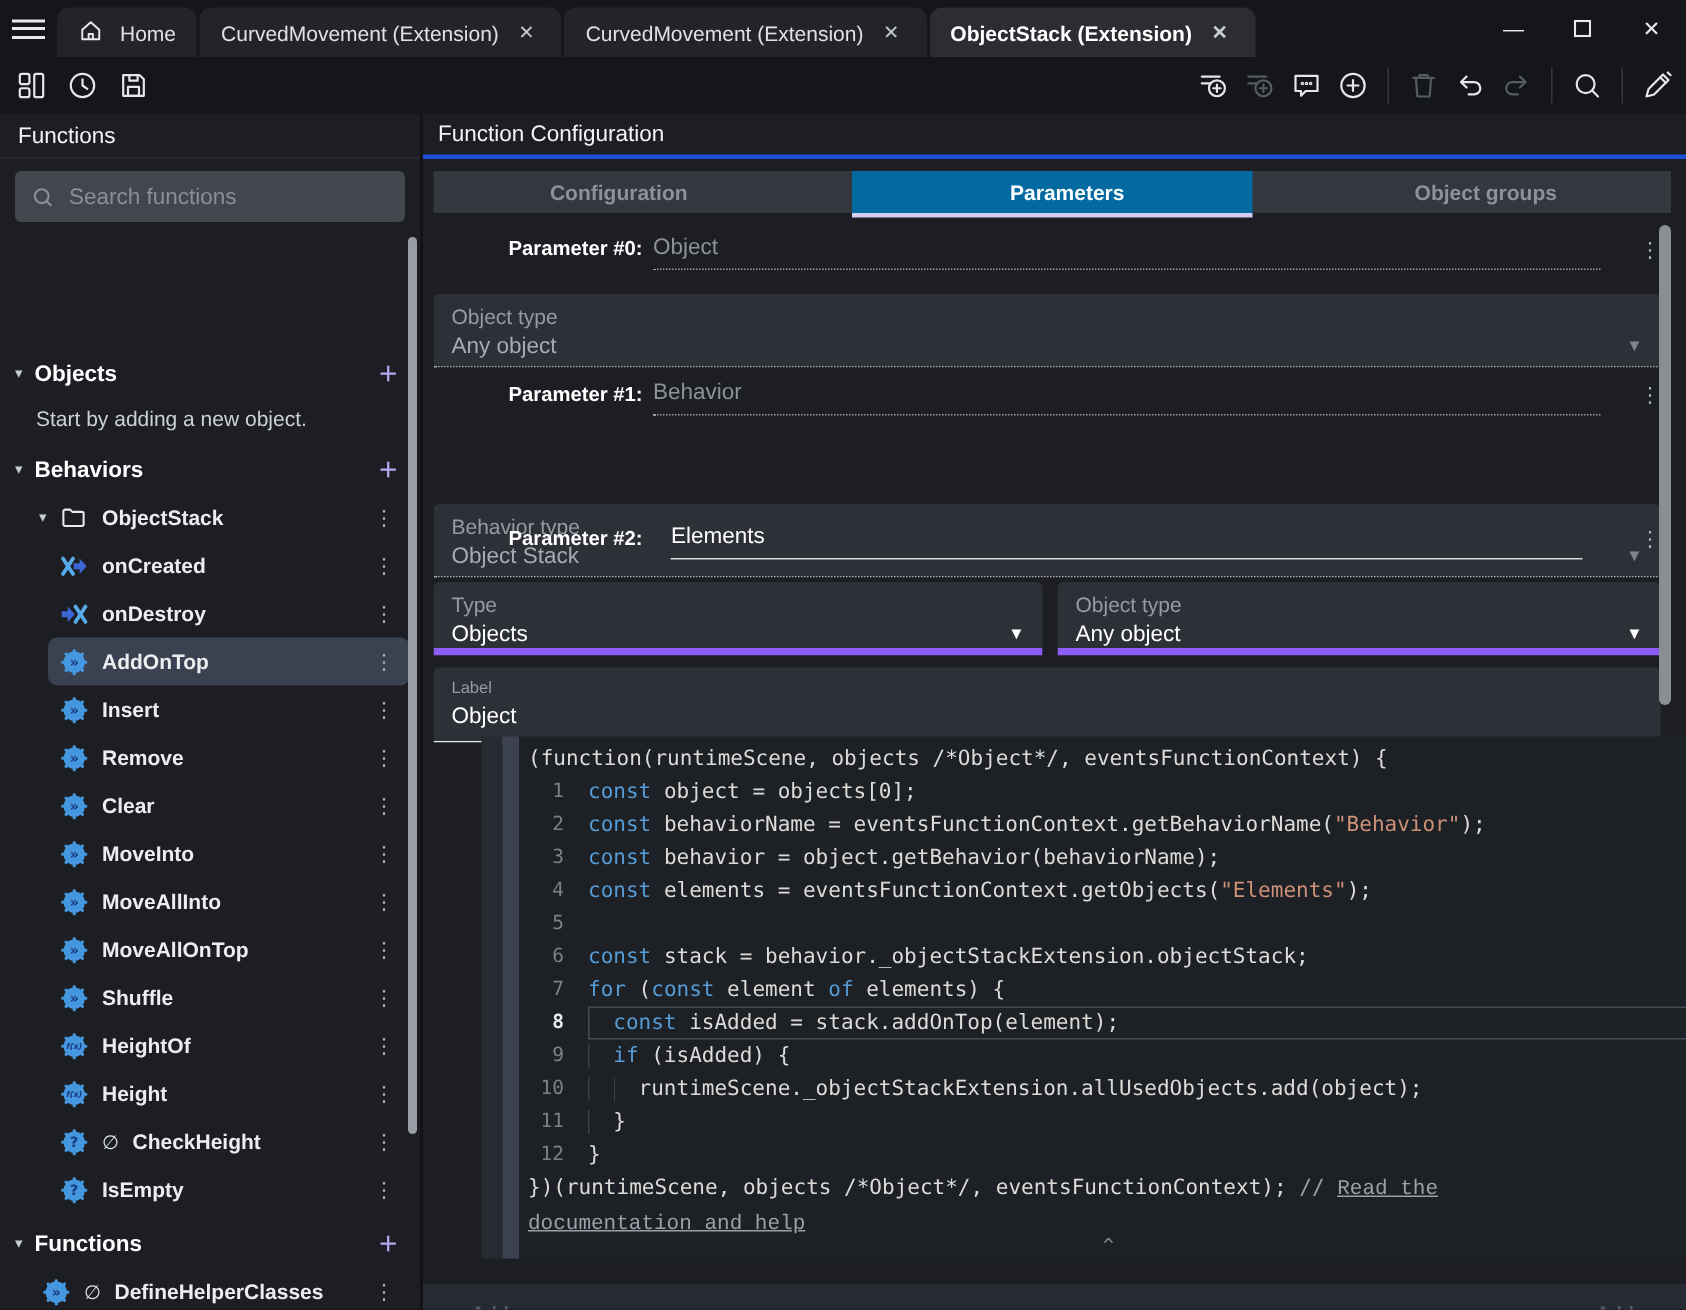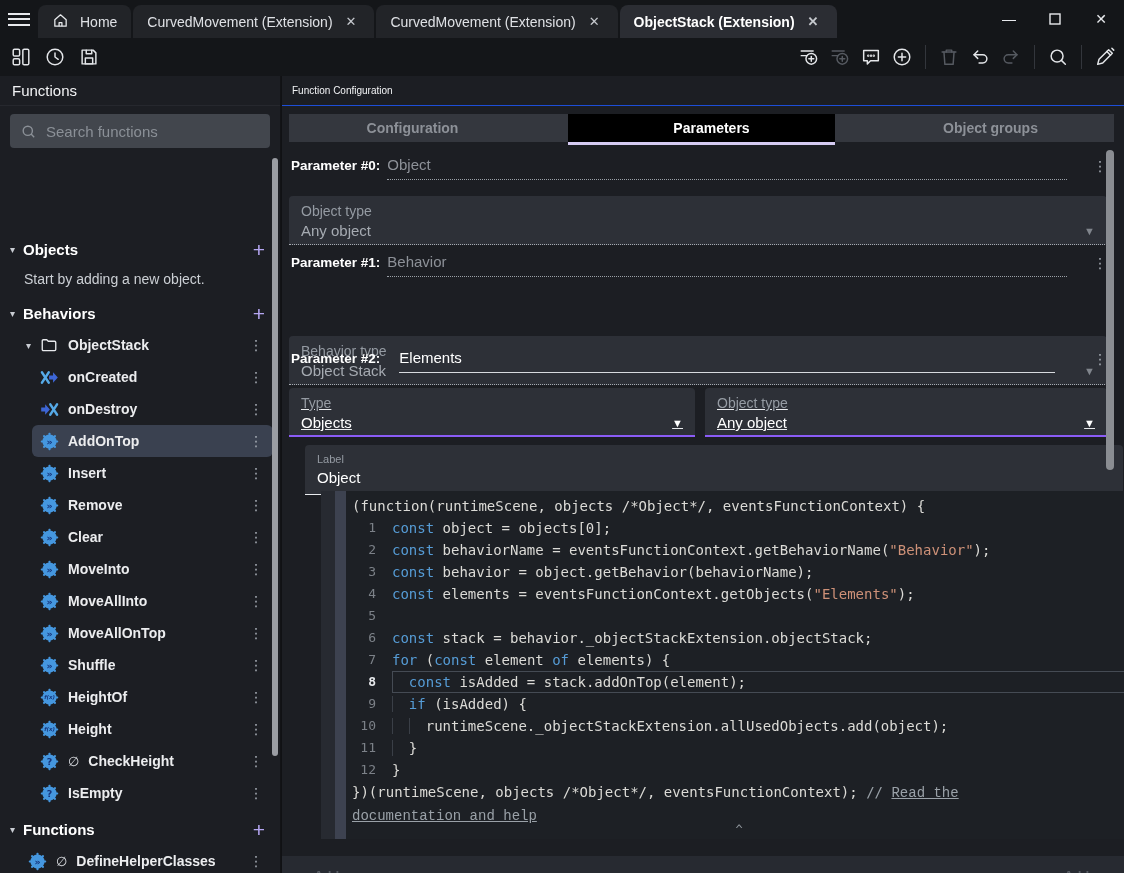--- a/index.html
+++ b/index.html
@@ -56,42 +56,42 @@
   .srow .priv { color:#d9dce0; font-size:13px; }
   .srow .dots { margin-left:auto; margin-right:18px; color:#aab0b8; font-size:14px; }
   .srow.sel { margin:0 8px 0 32px; padding-left:8px; background:#3a4150; border-radius:6px; }
   .srow.sel .dots { margin-right:10px; }
   .icon19 { width:19px; height:19px; flex:0 0 19px; display:flex; }
   .side-scroll { position:absolute; right:2px; top:82px; width:6px; height:598px; background:#9a9da3; border-radius:3px; }
 
   
   #main { position:absolute; left:282px; top:76px; width:842px; height:797px; background:#1c1e23; }
   .main-title { position:absolute; left:0; top:0; right:0; height:30px; display:flex; align-items:center; padding-left:10px;
-    font-size:10px; color:#f2f3f5; border-bottom:1px solid #1d4ed8; }
+    font-size:15px; color:#f2f3f5; border-bottom:3px solid #1d4ed8; }
   .tabbar { position:absolute; left:7px; top:38px; width:825px; height:28px; background:#34373e; display:flex;gap:32px; }
   .mtab { flex:1; display:flex; align-items:center; justify-content:center; font-size:14px; font-weight:bold; color:#8d9198;
     position:relative; cursor:pointer; }
-  .mtab.sel { background:#000000; color:#fff;padding-left:20px; }
+  .mtab.sel { background:#0369a1; color:#fff;padding-left:20px; }
   .mtab.sel:after { content:""; position:absolute; left:0; right:0; bottom:-3px; height:3px; background:#d5cbf2; }
 
   .prow { position:absolute; left:9px; width:816px; display:flex; align-items:flex-end; }
-  .prow .plabel { font-size:13.5px; font-weight:bold; color:#fff; padding-bottom:7px; white-space:nowrap; }
+  .prow .plabel { font-size:13.5px; font-weight:bold; color:#fff; padding-bottom:7px; white-space:nowrap;margin-left:48px; }
   .prow .pname { flex:1; margin:0 26px 0 7px; font-size:15px; padding-bottom:6px; }
   .prow .pname.dimmed { color:#8d9198; border-bottom:1px dotted #9aa0a7; }
   .prow .pname.live { color:#fff; border-bottom:1.5px solid #d7dade; }
   .prow .dots { color:#aab0b8; font-size:14px; padding-bottom:6px; cursor:pointer; }
 
   .selectf { position:absolute; background:#2d3037; border-radius:4px 4px 0 0; padding:7px 12px 0 12px; height:49px; cursor:pointer; }
   .selectf .flabel { font-size:14px; color:#959ba3; }
   .selectf .fval { display:flex; align-items:center; font-size:15px; margin-top:3px; }
   .selectf .arrow { margin-left:auto; font-size:11px; }
   .selectf.dimmed { border-bottom:1px dotted #a6abb2; }
   .selectf.dimmed .fval { color:#a6abb2; }
   .selectf.dimmed .arrow { color:#80858c; }
-  .selectf.live { border-bottom:2px solid #8b5cf6;text-decoration:underline; }
+  .selectf.live { border-bottom:5px solid #8b5cf6; }
   .selectf.live .fval { color:#fff; }
   .selectf.live .arrow { color:#fff; }
   .textf { position:absolute; background:#2d3037; border-radius:4px 4px 0 0; padding:8px 12px 0 12px; height:50px;
     border-bottom:1.5px solid #e9ebee; }
   .textf .flabel { font-size:11px; color:#959ba3; }
   .textf .fval { font-size:15px; color:#fff; margin-top:4px; }
 
   
   #editorWrap { position:absolute; left:7px; top:415px; width:811px; height:348px; display:flex;margin-left:32px; }
   .gutterL { width:14px; background:#272a31; }
@@ -600,21 +600,21 @@
       <span class="arrow">▼</span>
       </div>
   </div>
   <div class="selectf live" style="left:423px; top:312px; width:402px;">
     <div class="flabel">Object type</div>
     <div class="fval">
         <span>Any object</span>
       <span class="arrow">▼</span>
       </div>
   </div>
-  <div class="textf" style="left:23px; top:369px; width:818px;">
+  <div class="textf" style="left:7px; top:369px; width:818px;">
     <div class="flabel">Label</div>
     <div class="fval">Object</div>
   </div>
 
   <div id="editorWrap">
     <div class="gutterL"></div>
     <div class="dragbar"></div>
     <div id="editor">
         <div class="raw">(function(runtimeScene, objects /*Object*/, eventsFunctionContext) {</div>
         <div class="cline">

